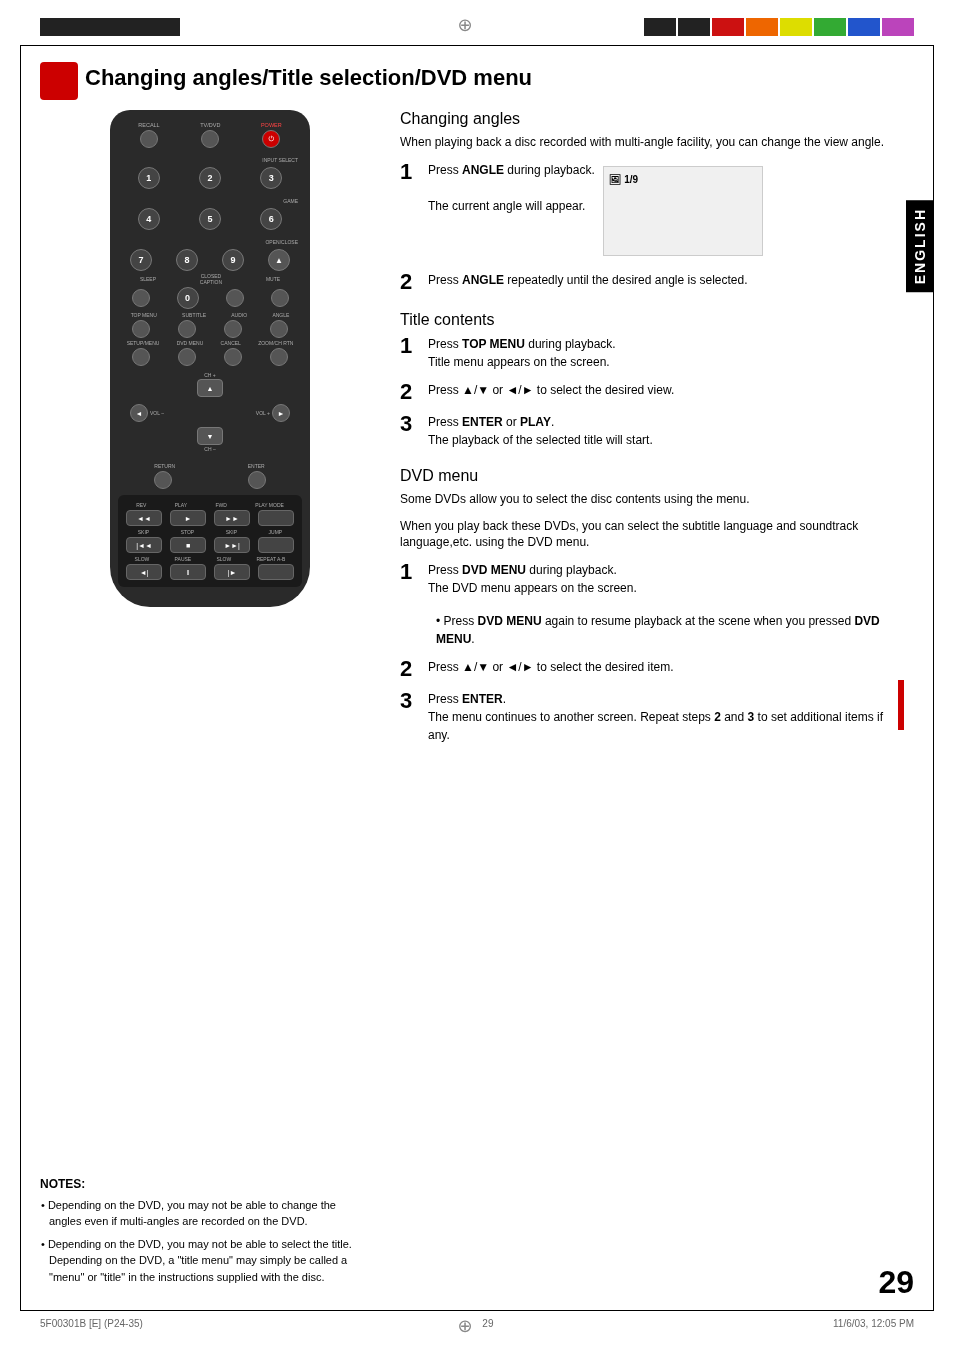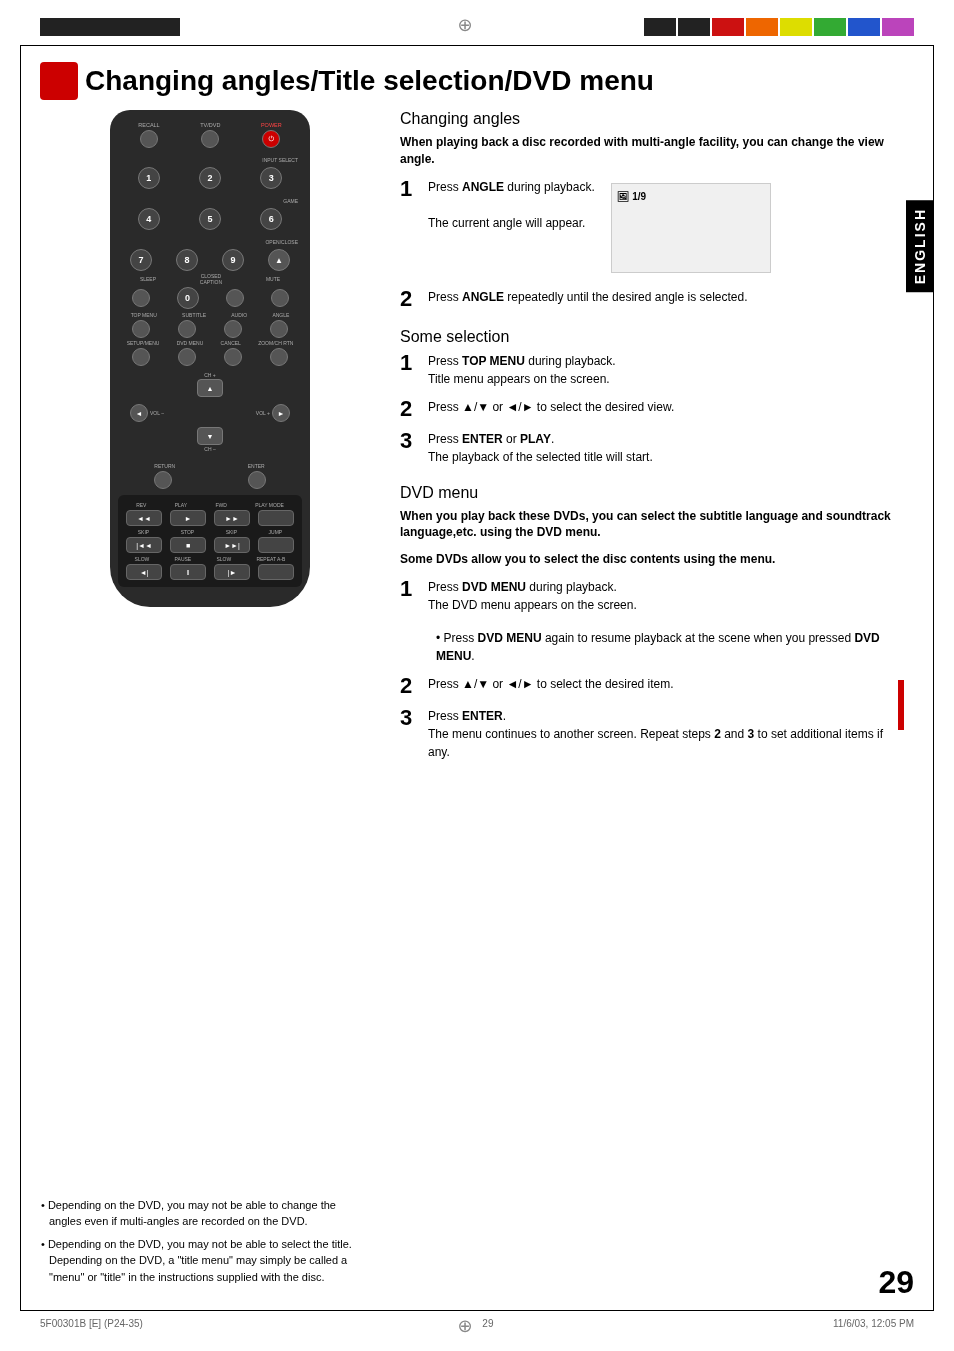--- a/index.html
+++ b/index.html
@@ -97,21 +97,21 @@
       height: 38px;
       background: #cc0000;
       border-radius: 4px;
     }
 
     
     .main-title {
       position: absolute;
       top: 65px;
       left: 85px;
-      font-size: 28px;
+      font-size: 22px;
       font-weight: bold;
       color: #000;
     }
 
     
     .left-col {
       position: absolute;
       top: 110px;
       left: 40px;
       width: 340px;
@@ -182,21 +182,21 @@
 
     
     .section-title {
       font-size: 16px;
       font-weight: normal;
       margin-bottom: 6px;
       color: #000;
     }
 
     .section-intro {
-      font-weight: bold;
+      font-weight: normal;
       font-size: 12px;
       margin-bottom: 10px;
       line-height: 1.4;
     }
 
     .step {
       display: flex;
       margin-bottom: 10px;
       position: relative;
     }
@@ -282,21 +282,21 @@
       height: 20px;
       display: flex;
       align-items: center;
       justify-content: center;
       font-size: 18px;
       color: #888;
     }
 
     .step-inline {
       display: flex;
-      gap: 16px;
+      gap: 8px;
       align-items: flex-start;
     }
   </style>
 </head>
 <body>
 
 <div class="black-bar"></div>
 
 <div class="color-bar">
   <span style="background:#222"></span>
@@ -508,21 +508,21 @@
 
     <div class="step">
       <div class="step-num">2</div>
       <div class="step-content">
         Press <b>ANGLE</b> repeatedly until the desired angle is selected.
       </div>
     </div>
   </div>
 
   <div class="section-divider">
-    <div class="section-title">Some selection</div>
+    <div class="section-title">Title contents</div>
 
     <div class="step">
       <div class="step-num">1</div>
       <div class="step-content">
         Press <b>TOP MENU</b> during playback.<br>
         Title menu appears on the screen.
       </div>
     </div>
 
     <div class="step">
@@ -536,22 +536,22 @@
       <div class="step-num">3</div>
       <div class="step-content">
         Press <b>ENTER</b> or <b>PLAY</b>.<br>
         The playback of the selected title will start.
       </div>
     </div>
   </div>
 
   <div class="section-divider">
     <div class="section-title">DVD menu</div>
+    <div class="section-intro">Some DVDs allow you to select the disc contents using the menu.</div>
     <div class="section-intro" style="margin-top:4px;">When you play back these DVDs, you can select the subtitle language and soundtrack language,etc. using the DVD menu.</div>
-    <div class="section-intro">Some DVDs allow you to select the disc contents using the menu.</div>
 
     <div class="step">
       <div class="step-num">1</div>
       <div class="step-content">
         Press <b>DVD MENU</b> during playback.<br>
         The DVD menu appears on the screen.<br>
         <span style="margin-left:8px;display:inline-block;margin-top:15px;">
           • Press <b>DVD MENU</b> again to resume playback at the scene when you pressed <b>DVD MENU</b>.
         </span>
       </div>
@@ -569,20 +569,21 @@
       <div class="step-content">
         Press <b>ENTER</b>.<br>
         The menu continues to another screen. Repeat steps <b>2</b> and <b>3</b> to set additional items if any.
       </div>
     </div>
   </div>
 
 </div>
 
 <div class="notes-section">
+  <div class="notes-title">NOTES:</div>
   <div class="note-item">• Depending on the DVD, you may not be able to change the angles even if multi-angles are recorded on the DVD.</div>
   <div class="note-item">• Depending on the DVD, you may not be able to select the title. Depending on the DVD, a "title menu" may simply be called a "menu" or "title" in the instructions supplied with the disc.</div>
 </div>
 
 <div style="position:absolute;top:680px;right:50px;width:6px;height:50px;background:#cc0000;"></div>
 
 <div class="page-number">29</div>
 
 <div class="footer">
   <span>5F00301B [E] (P24-35)</span>

